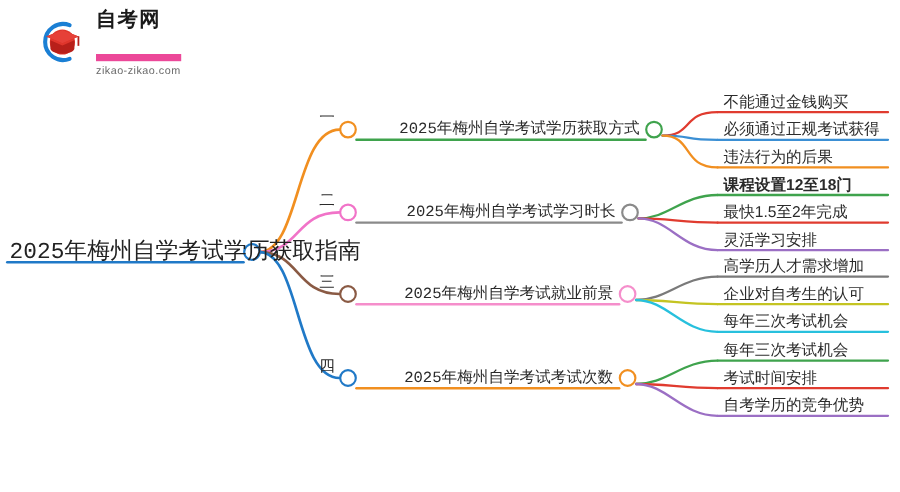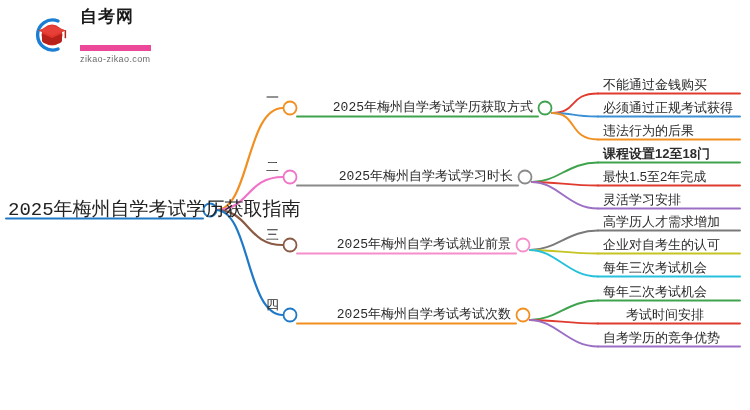--- a/index.html
+++ b/index.html
@@ -173,15 +173,15 @@
     <div class="leaf-label" style="top: 169px; left: 603px;">最快1.5至2年完成</div>
     <div class="leaf-label" style="top: 192px; left: 603px;">灵活学习安排</div>
     <div class="ordinal-label" style="top: 227px; left: 266px;">三</div>
     <div class="node-label" style="top: 237px; right: 239px;">2025年梅州自学考试就业前景</div>
     <div class="leaf-label" style="top: 214px; left: 603px;">高学历人才需求增加</div>
     <div class="leaf-label" style="top: 237px; left: 603px;">企业对自考生的认可</div>
     <div class="leaf-label" style="top: 260px; left: 603px;">每年三次考试机会</div>
     <div class="ordinal-label" style="top: 297px; left: 266px;">四</div>
     <div class="node-label" style="top: 307px; right: 239px;">2025年梅州自学考试考试次数</div>
     <div class="leaf-label" style="top: 284px; left: 603px;">每年三次考试机会</div>
-    <div class="leaf-label" style="top: 307px; left: 603px; margin-left: 23px;">考试时间安排</div>
+    <div class="leaf-label" style="top: 307px; left: 603px;">考试时间安排</div>
     <div class="leaf-label" style="top: 330px; left: 603px;">自考学历的竞争优势</div>
   </div>
 
 </body></html>

